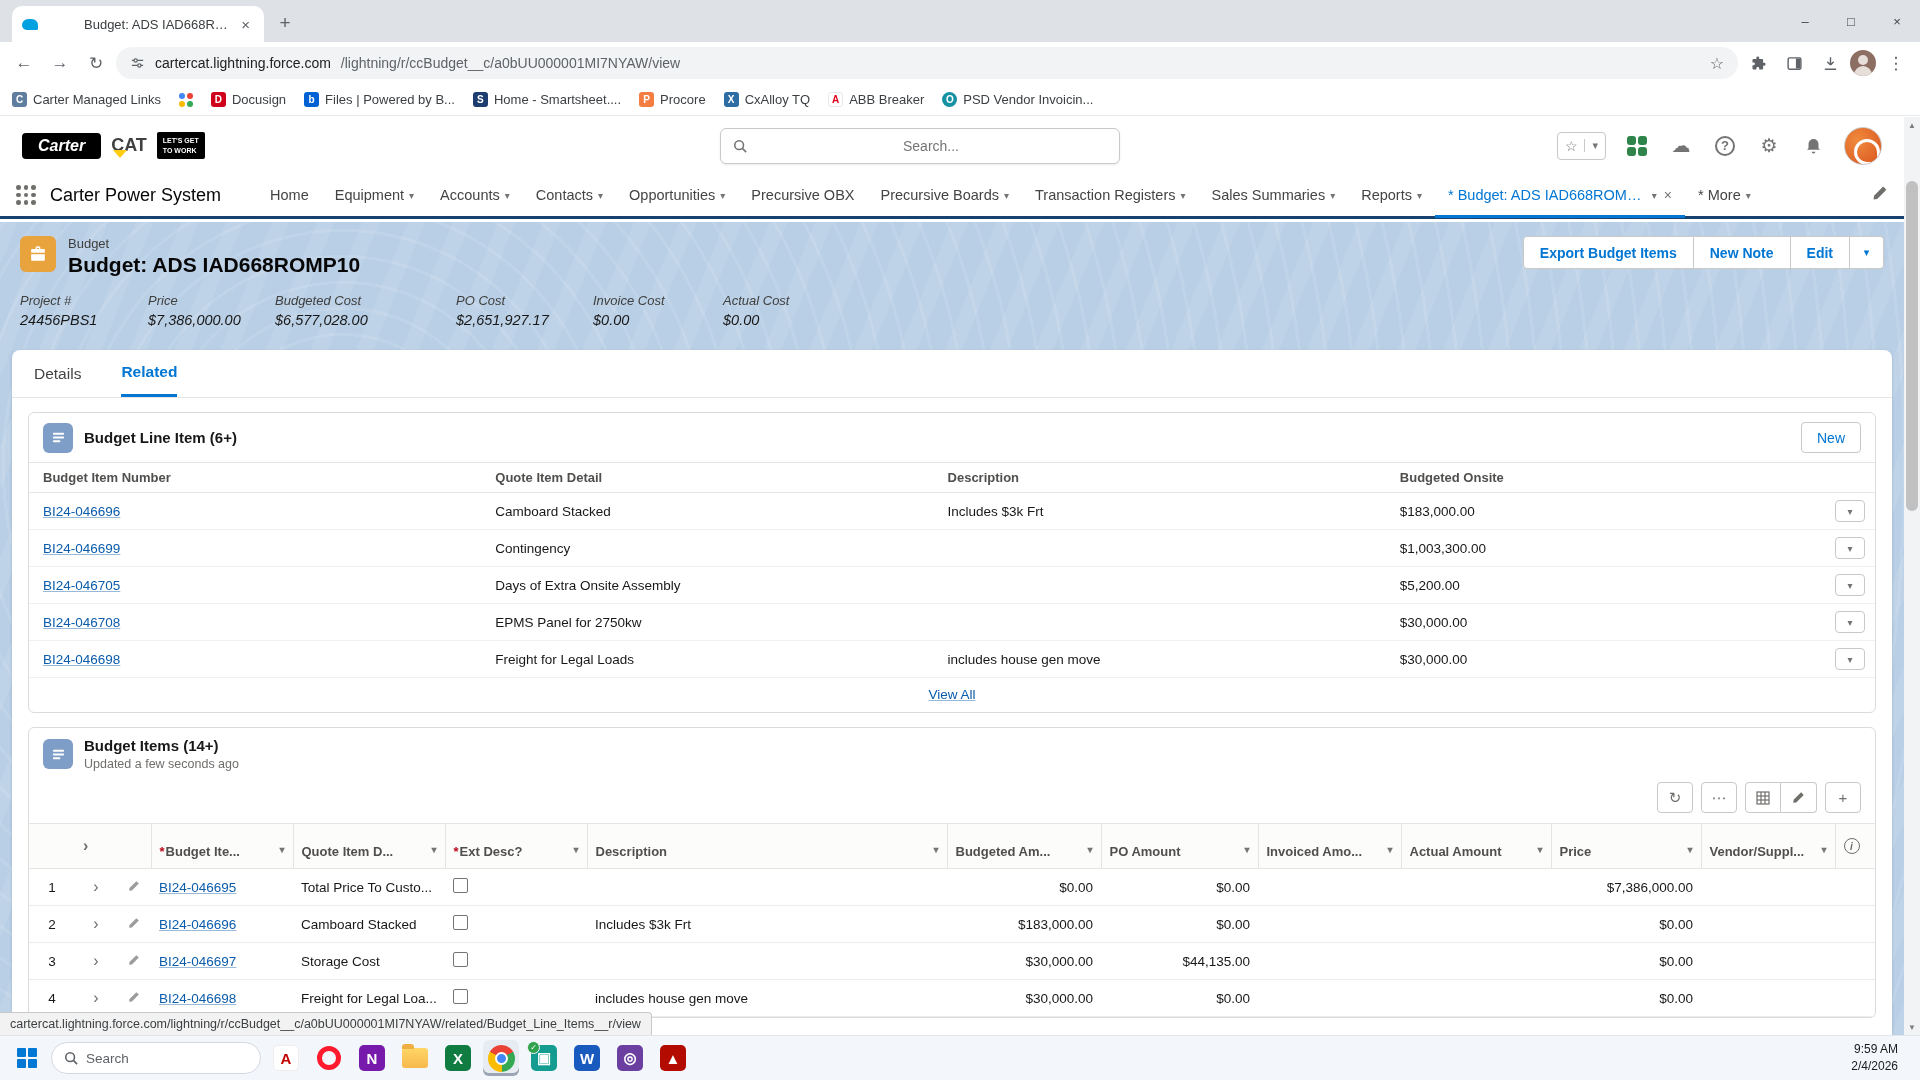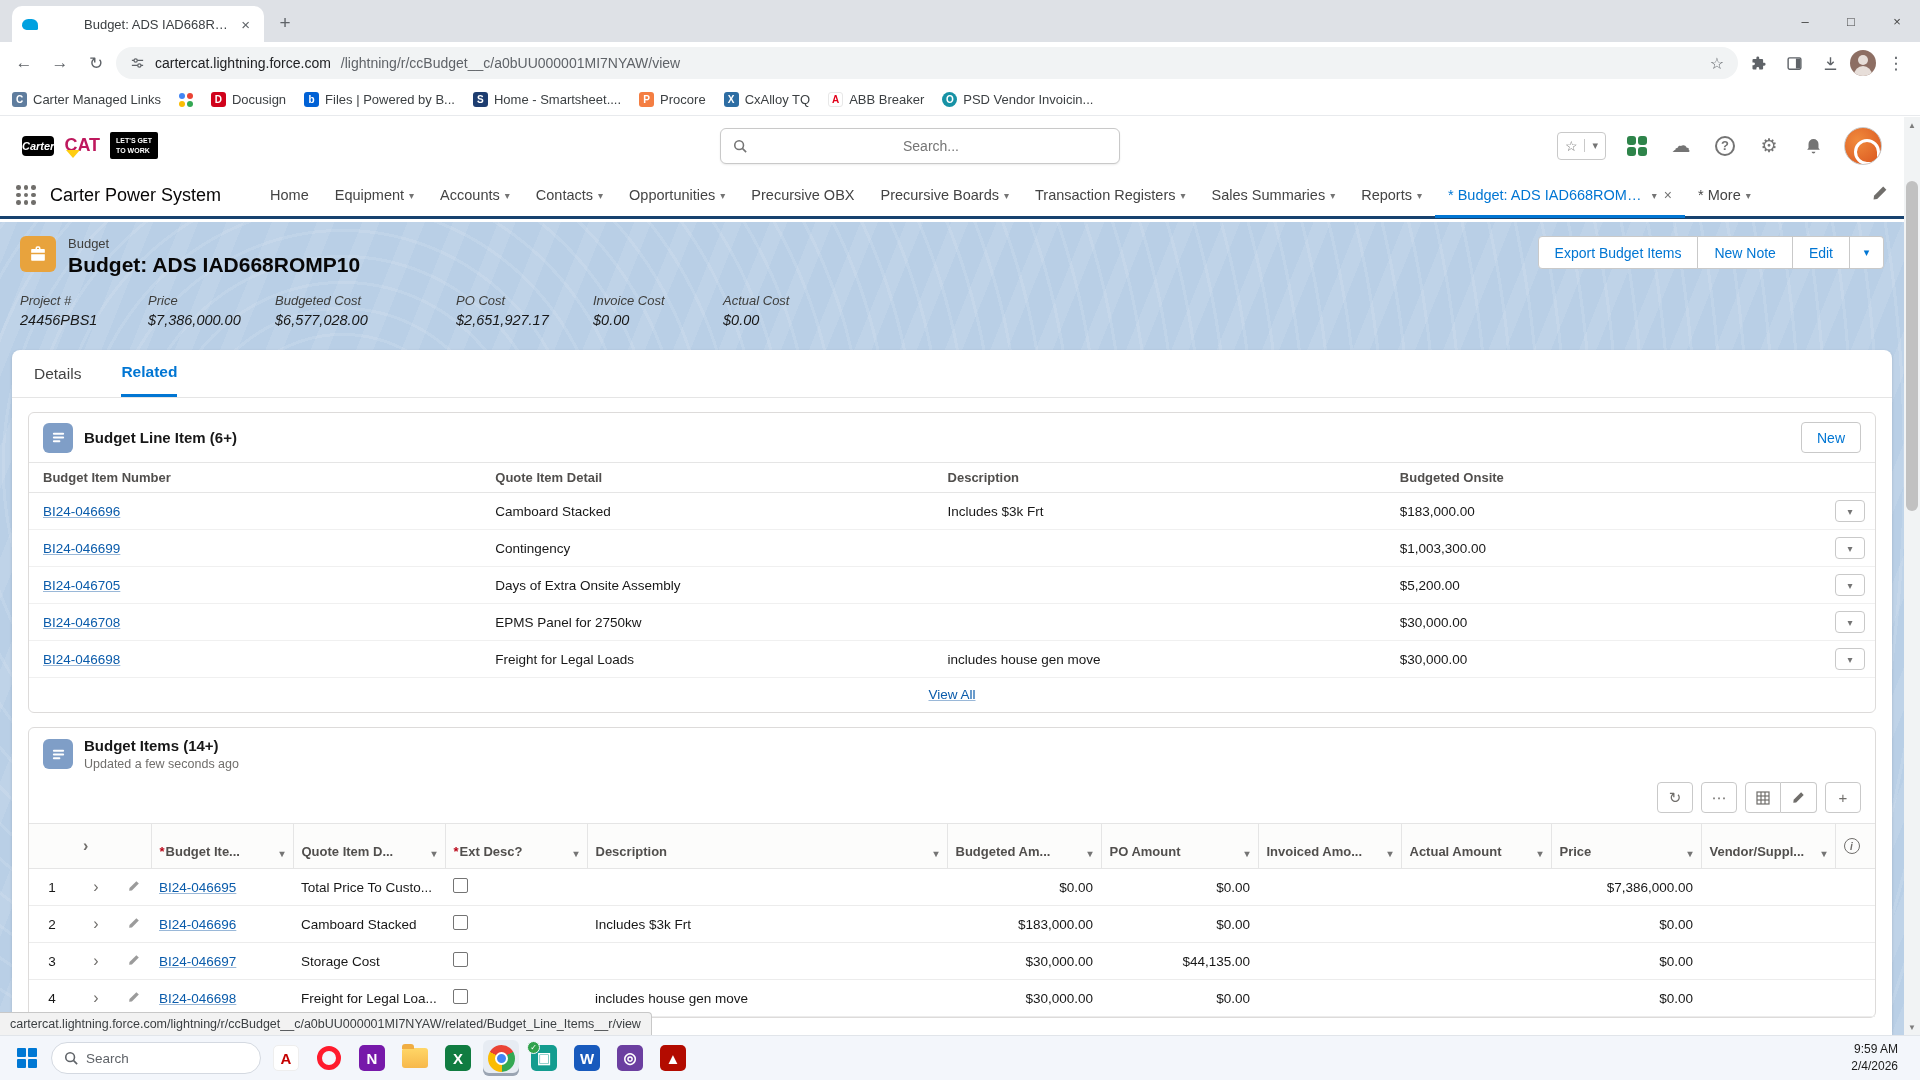--- a/index.html
+++ b/index.html
@@ -27,22 +27,22 @@
   .avatar-sm::before { content:""; position:absolute; top:5px; left:8px; width:10px; height:10px; border-radius:50%; background:#e7ded9; }
   .avatar-sm::after { content:""; position:absolute; top:16px; left:4px; width:18px; height:12px; border-radius:9px 9px 0 0; background:#e7ded9; }
 
   .bookmarks { position:absolute; top:84px; left:0; right:0; height:32px; background:#fff; border-bottom:1px solid #e8eaed; display:flex; align-items:center; padding:0 12px; gap:18px; font-size:13px; color:#3c4043; }
   .bm { display:flex; align-items:center; gap:6px; white-space:nowrap; }
   .fav { width:15px; height:15px; border-radius:3px; flex:none; display:flex; align-items:center; justify-content:center; font-size:10px; font-weight:bold; color:#fff; }
 
   
   .sf-header { position:absolute; top:117px; left:0; right:16px; height:57px; background:#fff; display:flex; align-items:center; padding:0 22px; }
   .logo { display:flex; align-items:center; gap:6px; }
-  .logo-carter { background:#000; color:#fff; font-style:italic; font-weight:bold; font-size:11px; padding:4px 0; border-radius:4px; }
-  .logo-cat { font-weight:bold; font-size:18px; color:#be185d; position:relative; padding:0 4px; }
+  .logo-carter { background:#000; color:#fff; font-style:italic; font-weight:bold; font-size:16px; padding:4px 16px; border-radius:4px; }
+  .logo-cat { font-weight:bold; font-size:18px; color:#404040; position:relative; padding:0 4px; }
   .logo-cat::after { content:""; position:absolute; left:6px; bottom:-2px; border-left:7px solid transparent; border-right:7px solid transparent; border-top:8px solid #ffcd11; }
   .logo-tag { background:#000; color:#fff; font-size:7px; font-weight:bold; line-height:1.3; padding:4px 6px; border-radius:2px; }
   .sf-search { position:absolute; left:50%; transform:translateX(-58%); width:400px; height:36px; border:1px solid #c9c9c9; border-radius:6px; background:#fff; display:flex; align-items:center; gap:8px; padding:0 12px; box-shadow:0 1px 2px rgba(0,0,0,.08); }
   .sf-search input { border:none; outline:none; flex:1; font-size:14px; font-family:inherit; color:#444; background:transparent;text-align:center; }
   .hdr-icons { margin-left:auto; display:flex; align-items:center; gap:18px; }
   .fav-combo { display:flex; align-items:center; border:1px solid #c9c9c9; border-radius:4px; height:28px; }
   .fav-combo span { padding:0 7px; color:#747474; font-size:14px; }
   .fav-combo span + span { border-left:1px solid #c9c9c9; font-size:11px; }
   .hdr-ico { color:#747474; font-size:19px; display:flex; align-items:center; justify-content:center; width:26px; height:26px; }
   .grid-plus { width:20px; height:20px; display:grid; grid-template-columns:1fr 1fr; gap:2px; }
@@ -73,21 +73,21 @@
 
   .rec-head { padding:14px 20px 0 20px; }
   .rh-top { display:flex; align-items:flex-start; }
   .obj-icon { width:36px; height:36px; border-radius:6px; display:flex; align-items:center; justify-content:center; flex:none; }
   .obj-icon.budget { background:#e8a33d; }
   .obj-icon.list { background:#7f9ec7; width:30px; height:30px; }
   .rh-titles { margin-left:12px; }
   .rh-obj { font-size:13px; color:#3e3e3c; }
   .rh-title { font-size:21px; font-weight:bold; color:#080707; margin-top:2px; }
   .rh-actions { margin-left:auto; display:flex; align-items:center; }
-  .btn { height:33px; background:#fff; border:1px solid #c9c9c9; border-radius:4px; color:#0176d3; font-size:14px; padding:0 16px; display:flex; align-items:center; white-space:nowrap; }
+  .btn { height:33px; background:#fff; border:1px solid #c9c9c9; border-radius:4px; color:#0176d3; font-size:14px; padding:0 16px; display:flex; align-items:center; white-space:nowrap;font-weight:bold; }
   .rh-actions .btn { border-radius:4px 0 0 4px; }
   .rh-actions .btn + .btn { border-left:none; border-radius:0; }
   .btn-caret { height:33px; width:34px; background:#fff; border:1px solid #c9c9c9; border-left:none; border-radius:0 4px 4px 0; color:#0176d3; font-size:11px; display:flex; align-items:center; justify-content:center; }
   .rh-fields { display:flex; margin-top:16px; padding-bottom:14px; }
   .fld { margin-right:0;font-style:italic; }
   .fld:nth-child(1){ width:128px; } .fld:nth-child(2){ width:127px; } .fld:nth-child(3){ width:181px; }
   .fld:nth-child(4){ width:137px; } .fld:nth-child(5){ width:130px; }
   .fld-label { font-size:13px; color:#3e3e3c; }
   .fld-value { font-size:14.5px; color:#181818; margin-top:4px; }
 
@@ -112,21 +112,21 @@
   .grid-toolbar { display:flex; justify-content:flex-end; gap:8px; padding:2px 14px 10px 14px; }
   .icon-btn { width:36px; height:31px; border:1px solid #c9c9c9; background:#fff; border-radius:4px; color:#706e6b; font-size:15px; display:flex; align-items:center; justify-content:center; }
   .joined { display:flex; }
   .joined .icon-btn { border-radius:0; border-left:none; }
   .joined .icon-btn:first-child { border-radius:4px 0 0 4px; border-left:1px solid #c9c9c9; }
   .joined .icon-btn:last-child { border-radius:0 4px 4px 0; }
 
   .grid-table th { font-size:13px; font-weight:bold; color:#514f4d; text-align:left; padding:9px 8px; border-top:1px solid #e5e5e5; border-bottom:1px solid #e5e5e5; background:#fcfcfb; white-space:nowrap; overflow:hidden; }
   .grid-table th.sep { border-left:1px solid #e5e5e5; }
   .grid-table td { font-size:13.5px; color:#181818; padding:9px 8px; border-bottom:1px solid #ececec; white-space:nowrap; overflow:hidden; text-overflow:ellipsis; }
-  .th-inner { display:flex; align-items:flex-end; gap:4px;margin-top:11px; }
+  .th-inner { display:flex; align-items:flex-start; gap:4px;margin-top:11px; }
   .th-inner .sort { margin-left:auto; font-size:10px; color:#747474; }
   .req { color:#ba0517; margin-right:1px; }
   .num { text-align:right; }
   .cell-center { text-align:center; color:#706e6b; }
   .chev { color:#706e6b; font-size:16px; }
   .checkbox { width:15px; height:15px; border:1px solid #747474; border-radius:2px; background:#fff; display:inline-block; }
   .info-circle { width:16px; height:16px; border:1.5px solid #706e6b; border-radius:50%; color:#706e6b; font-size:10px; font-weight:bold; font-style:italic; display:inline-flex; align-items:center; justify-content:center; }
 
   
   .status-tip { position:absolute; left:0; bottom:45px; background:#f2f2f2; border:1px solid #c8c8c8; border-left:none; border-bottom:none; font-size:12.5px; color:#3c4043; padding:4px 10px; border-radius:0 4px 0 0; max-width:900px; white-space:nowrap; overflow:hidden; text-overflow:ellipsis; z-index:5; }

